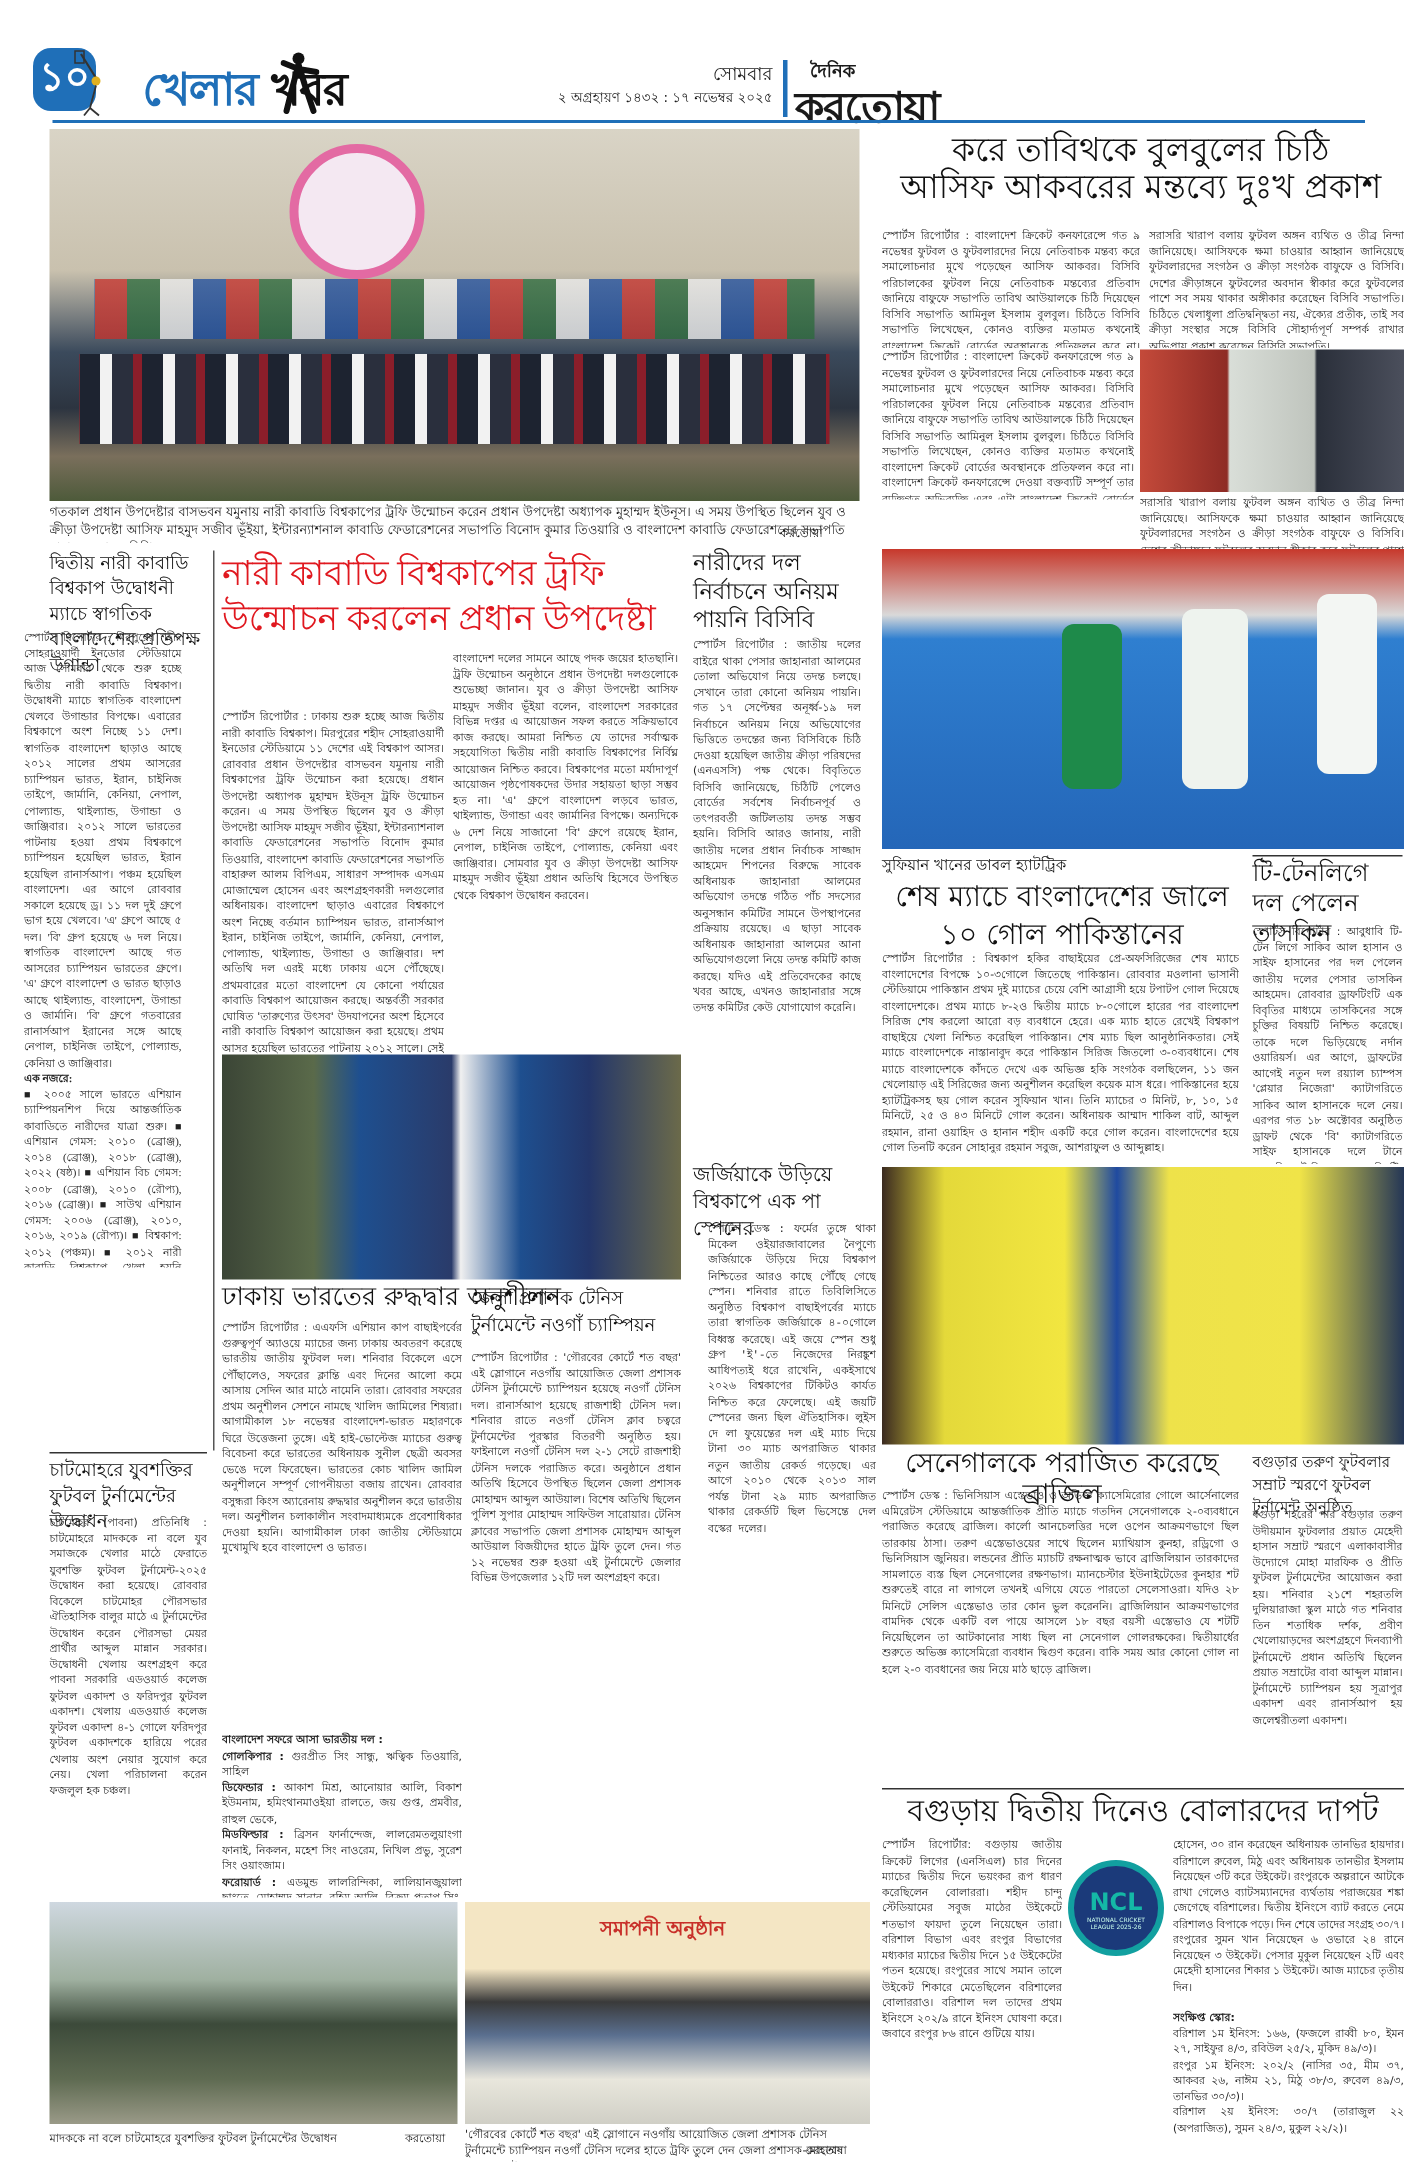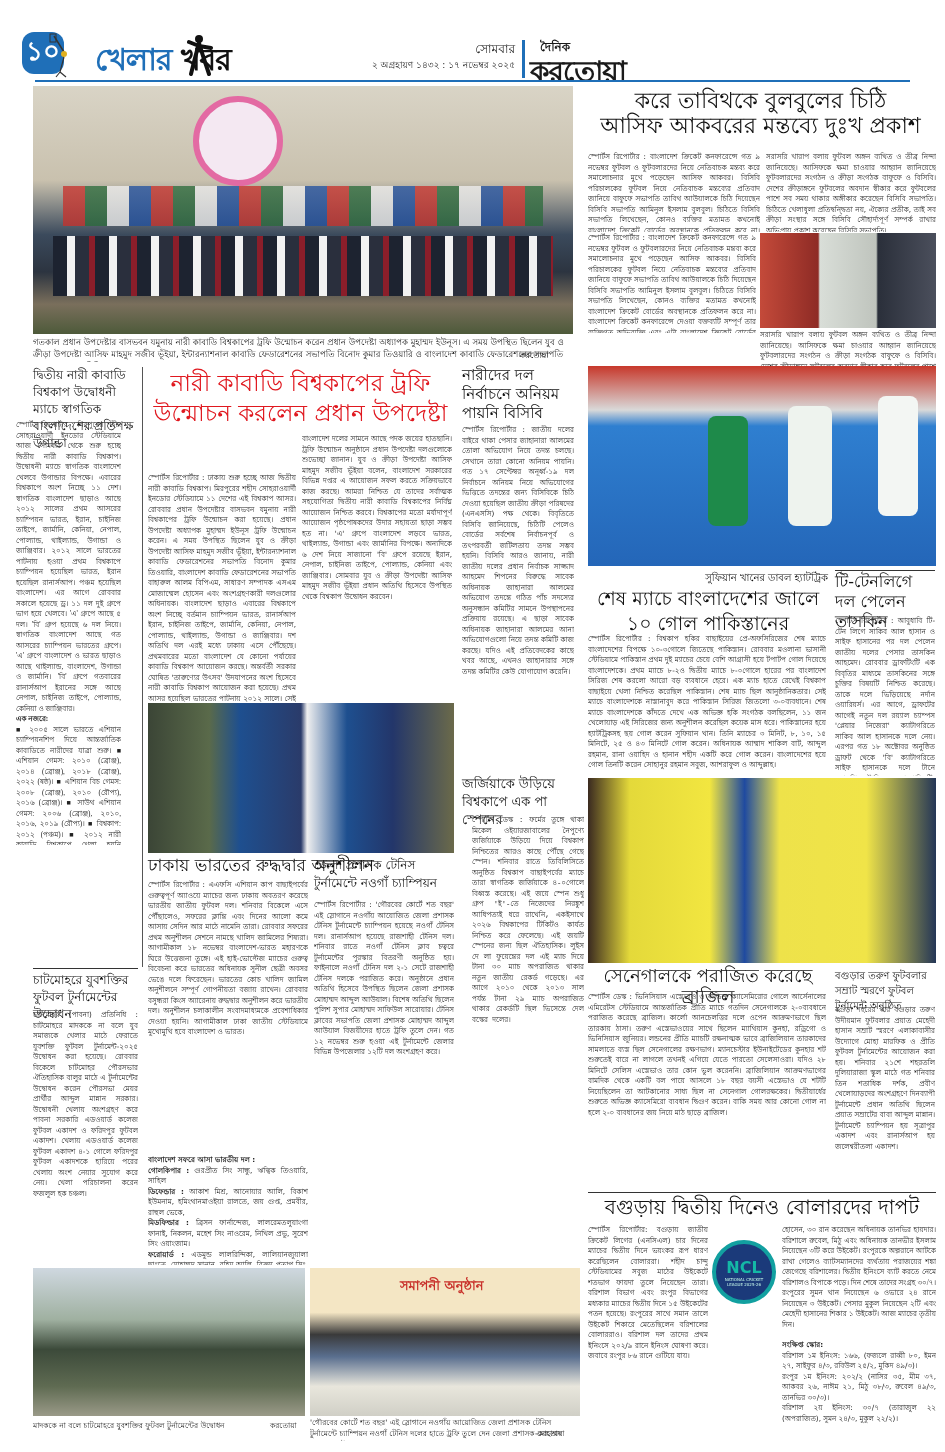--- a/index.html
+++ b/index.html
@@ -87,21 +87,21 @@
 </div>
 
 <div class="abs hl" style="left:33px; top:367px; width:105px; font-size:12px; line-height:17px;">দ্বিতীয় নারী কাবাডি বিশ্বকাপ উদ্বোধনী ম্যাচে স্বাগতিক বাংলাদেশের প্রতিপক্ষ উগান্ডা</div>
 <div class="abs body-text" style="left:16px; top:420px; width:105px; height:425px;font-family:Liberation Serif, serif;">
   <span>স্পোর্টস রিপোর্টার : মিরপুরের শহীদ সোহরাওয়ার্দী ইনডোর স্টেডিয়ামে আজ সোমবার থেকে শুরু হচ্ছে দ্বিতীয় নারী কাবাডি বিশ্বকাপ। উদ্বোধনী ম্যাচে স্বাগতিক বাংলাদেশ খেলবে উগান্ডার বিপক্ষে। এবারের বিশ্বকাপে অংশ নিচ্ছে ১১ দেশ। স্বাগতিক বাংলাদেশ ছাড়াও আছে ২০১২ সালের প্রথম আসরের চ্যাম্পিয়ন ভারত, ইরান, চাইনিজ তাইপে, জার্মানি, কেনিয়া, নেপাল, পোল্যান্ড, থাইল্যান্ড, উগান্ডা ও জাঞ্জিবার। ২০১২ সালে ভারতের পাটনায় হওয়া প্রথম বিশ্বকাপে চ্যাম্পিয়ন হয়েছিল ভারত, ইরান হয়েছিল রানার্সআপ। পঞ্চম হয়েছিল বাংলাদেশ। এর আগে রোববার সকালে হয়েছে ড্র। ১১ দল দুই গ্রুপে ভাগ হয়ে খেলবে। 'এ' গ্রুপে আছে ৫ দল। 'বি' গ্রুপ হয়েছে ৬ দল নিয়ে। স্বাগতিক বাংলাদেশ আছে গত আসরের চ্যাম্পিয়ন ভারতের গ্রুপে। 'এ' গ্রুপে বাংলাদেশ ও ভারত ছাড়াও আছে থাইল্যান্ড, বাংলাদেশ, উগান্ডা ও জার্মানি। 'বি' গ্রুপে গতবারের রানার্সআপ ইরানের সঙ্গে আছে নেপাল, চাইনিজ তাইপে, পোল্যান্ড, কেনিয়া ও জাঞ্জিবার।</span><br>
   <b>এক নজরে:</b><br>
   <span>■ ২০০৫ সালে ভারতে এশিয়ান চ্যাম্পিয়নশিপ দিয়ে আন্তর্জাতিক কাবাডিতে নারীদের যাত্রা শুরু। ■ এশিয়ান গেমস: ২০১০ (ব্রোঞ্জ), ২০১৪ (ব্রোঞ্জ), ২০১৮ (ব্রোঞ্জ), ২০২২ (ষষ্ঠ)। ■ এশিয়ান বিচ গেমস: ২০০৮ (ব্রোঞ্জ), ২০১০ (রৌপ্য), ২০১৬ (ব্রোঞ্জ)। ■ সাউথ এশিয়ান গেমস: ২০০৬ (ব্রোঞ্জ), ২০১০, ২০১৬, ২০১৯ (রৌপ্য)। ■ বিশ্বকাপ: ২০১২ (পঞ্চম)। ■ ২০১২ নারী কাবাডি বিশ্বকাপে খেলা হয়নি উগান্ডার বিপক্ষে।</span>
 </div>
 <div class="abs col-rule" style="left:142px; top:367px; height:600px;"></div>
 
-<div class="abs hl hl-red" style="left:148px; top:368px; width:305px; text-align:center; font-size:23px; line-height:30px;">
+<div class="abs hl hl-red" style="left:148px; top:368px; width:305px; text-align:left; font-size:23px; line-height:30px;font-family:Liberation Serif, serif;">
   <div>নারী কাবাডি বিশ্বকাপের ট্রফি</div>
   <div>উন্মোচন করলেন প্রধান উপদেষ্টা</div>
 </div>
 <div class="abs body-text" style="left:148px; top:434px; width:148px; height:265px;margin-top:39px;">
   <span>স্পোর্টস রিপোর্টার : ঢাকায় শুরু হচ্ছে আজ দ্বিতীয় নারী কাবাডি বিশ্বকাপ। মিরপুরের শহীদ সোহরাওয়ার্দী ইনডোর স্টেডিয়ামে ১১ দেশের এই বিশ্বকাপ আসর। রোববার প্রধান উপদেষ্টার বাসভবন যমুনায় নারী বিশ্বকাপের ট্রফি উন্মোচন করা হয়েছে। প্রধান উপদেষ্টা অধ্যাপক মুহাম্মদ ইউনূস ট্রফি উন্মোচন করেন। এ সময় উপস্থিত ছিলেন যুব ও ক্রীড়া উপদেষ্টা আসিফ মাহমুদ সজীব ভূঁইয়া, ইন্টারন্যাশনাল কাবাডি ফেডারেশনের সভাপতি বিনোদ কুমার তিওয়ারি, বাংলাদেশ কাবাডি ফেডারেশনের সভাপতি বাহারুল আলম বিপিএম, সাধারণ সম্পাদক এসএম মোজাম্মেল হোসেন এবং অংশগ্রহণকারী দলগুলোর অধিনায়ক। বাংলাদেশ ছাড়াও এবারের বিশ্বকাপে অংশ নিচ্ছে বর্তমান চ্যাম্পিয়ন ভারত, রানার্সআপ ইরান, চাইনিজ তাইপে, জার্মানি, কেনিয়া, নেপাল, পোল্যান্ড, থাইল্যান্ড, উগান্ডা ও জাঞ্জিবার। দশ অতিথি দল এরই মধ্যে ঢাকায় এসে পৌঁছেছে। প্রথমবারের মতো বাংলাদেশ যে কোনো পর্যায়ের কাবাডি বিশ্বকাপ আয়োজন করছে। অন্তর্বর্তী সরকার ঘোষিত 'তারুণ্যের উৎসব' উদযাপনের অংশ হিসেবে নারী কাবাডি বিশ্বকাপ আয়োজন করা হয়েছে। প্রথম আসর হয়েছিল ভারতের পাটনায় ২০১২ সালে। সেই আসরে ভারত ফাইনালে ইরানকে ২৫-১৯পয়েন্টে হারিয়ে চ্যাম্পিয়ন হয়েছিল।</span>
 </div>
 <div class="abs body-text" style="left:302px; top:434px; width:150px; height:265px;">
   <span>বাংলাদেশ দলের সামনে আছে পদক জয়ের হাতছানি। ট্রফি উন্মোচন অনুষ্ঠানে প্রধান উপদেষ্টা দলগুলোকে শুভেচ্ছা জানান। যুব ও ক্রীড়া উপদেষ্টা আসিফ মাহমুদ সজীব ভূঁইয়া বলেন, বাংলাদেশ সরকারের বিভিন্ন দপ্তর এ আয়োজন সফল করতে সক্রিয়ভাবে কাজ করছে। আমরা নিশ্চিত যে তাদের সর্বাত্মক সহযোগিতা দ্বিতীয় নারী কাবাডি বিশ্বকাপের নির্বিঘ্ন আয়োজন নিশ্চিত করবে। বিশ্বকাপের মতো মর্যাদাপূর্ণ আয়োজন পৃষ্ঠপোষকদের উদার সহায়তা ছাড়া সম্ভব হত না। 'এ' গ্রুপে বাংলাদেশ লড়বে ভারত, থাইল্যান্ড, উগান্ডা এবং জার্মানির বিপক্ষে। অন্যদিকে ৬ দেশ নিয়ে সাজানো 'বি' গ্রুপে রয়েছে ইরান, নেপাল, চাইনিজ তাইপে, পোল্যান্ড, কেনিয়া এবং জাঞ্জিবার। সোমবার যুব ও ক্রীড়া উপদেষ্টা আসিফ মাহমুদ সজীব ভূঁইয়া প্রধান অতিথি হিসেবে উপস্থিত থেকে বিশ্বকাপ উদ্বোধন করবেন।</span>
 </div>
 
@@ -152,21 +152,21 @@
 </div>
 <div class="abs photo" style="left:33px; top:1268px; width:272px; height:148px; background:linear-gradient(180deg,#cfd8e0 0%,#9fb0a0 35%,#3c4a3a 55%,#5f6b52 80%,#9a9a88 100%);"></div>
 <div class="abs caption" style="left:33px; top:1420px; width:220px; font-size:7.5px;">মাদককে না বলে চাটমোহরে যুবশক্তির ফুটবল টুর্নামেন্টের উদ্বোধন</div>
 <div class="abs credit" style="left:270px; top:1420px; font-size:7.5px;">করতোয়া</div>
 
 <div class="abs photo" style="left:588px; top:366px; width:348px; height:200px; background:linear-gradient(180deg,#c7382b 0%,#d9d9d9 22%,#2f7fd0 30%,#2466b8 100%);">
   <div style="position:absolute; left:120px; top:50px; width:40px; height:110px; background:#1e8a4a; border-radius:8px;"></div>
   <div style="position:absolute; left:200px; top:40px; width:44px; height:120px; background:#eef3ee; border-radius:8px;"></div>
   <div style="position:absolute; left:290px; top:30px; width:40px; height:120px; background:#f3f6f3; border-radius:8px;"></div>
 </div>
-<div class="abs hl" style="left:588px; top:572px; width:240px; text-align:right; font-size:10px;">সুফিয়ান খানের ডাবল হ্যাটট্রিক</div>
+<div class="abs hl" style="left:588px; top:572px; width:240px; text-align:left; font-size:10px;">সুফিয়ান খানের ডাবল হ্যাটট্রিক</div>
 <div class="abs hl" style="left:588px; top:586px; width:240px; text-align:center; font-size:19px; line-height:25px;">
   <div>শেষ ম্যাচে বাংলাদেশের জালে</div>
   <div>১০ গোল পাকিস্তানের</div>
 </div>
 <div class="abs body-text" style="left:588px; top:634px; width:238px; height:140px;">
   <span>স্পোর্টস রিপোর্টার : বিশ্বকাপ হকির বাছাইয়ের প্রে-অফসিরিজের শেষ ম্যাচে বাংলাদেশের বিপক্ষে ১০-৩গোলে জিতেছে পাকিস্তান। রোববার মওলানা ভাসানী স্টেডিয়ামে পাকিস্তান প্রথম দুই ম্যাচের চেয়ে বেশি আগ্রাসী হয়ে টপাটপ গোল দিয়েছে বাংলাদেশকে। প্রথম ম্যাচে ৮-২ও দ্বিতীয় ম্যাচে ৮-০গোলে হারের পর বাংলাদেশ সিরিজ শেষ করলো আরো বড় ব্যবধানে হেরে। এক ম্যাচ হাতে রেখেই বিশ্বকাপ বাছাইয়ে খেলা নিশ্চিত করেছিল পাকিস্তান। শেষ ম্যাচ ছিল আনুষ্ঠানিকতার। সেই ম্যাচে বাংলাদেশকে নাস্তানাবুদ করে পাকিস্তান সিরিজ জিতলো ৩-০ব্যবধানে। শেষ ম্যাচে বাংলাদেশকে কাঁদতে দেখে এক অভিজ্ঞ হকি সংগঠক বলছিলেন, ১১ জন খেলোয়াড় এই সিরিজের জন্য অনুশীলন করেছিল কয়েক মাস ধরে। পাকিস্তানের হয়ে হ্যাটট্রিকসহ ছয় গোল করেন সুফিয়ান খান। তিনি ম্যাচের ৩ মিনিট, ৮, ১০, ১৫ মিনিটে, ২৫ ও ৪৩ মিনিটে গোল করেন। অধিনায়ক আম্মাদ শাকিল বাট, আব্দুল রহমান, রানা ওয়াহিদ ও হানান শহীদ একটি করে গোল করেন। বাংলাদেশের হয়ে গোল তিনটি করেন সোহানুর রহমান সবুজ, আশরাফুল ও আব্দুল্লাহ।</span>
 </div>
 
 <div class="abs hrule" style="left:835px; top:570px; width:100px;"></div>
 <div class="abs hl" style="left:835px; top:572px; width:100px; font-size:16px; line-height:20px;">টি-টেনলিগে দল পেলেন তাসকিন</div>

